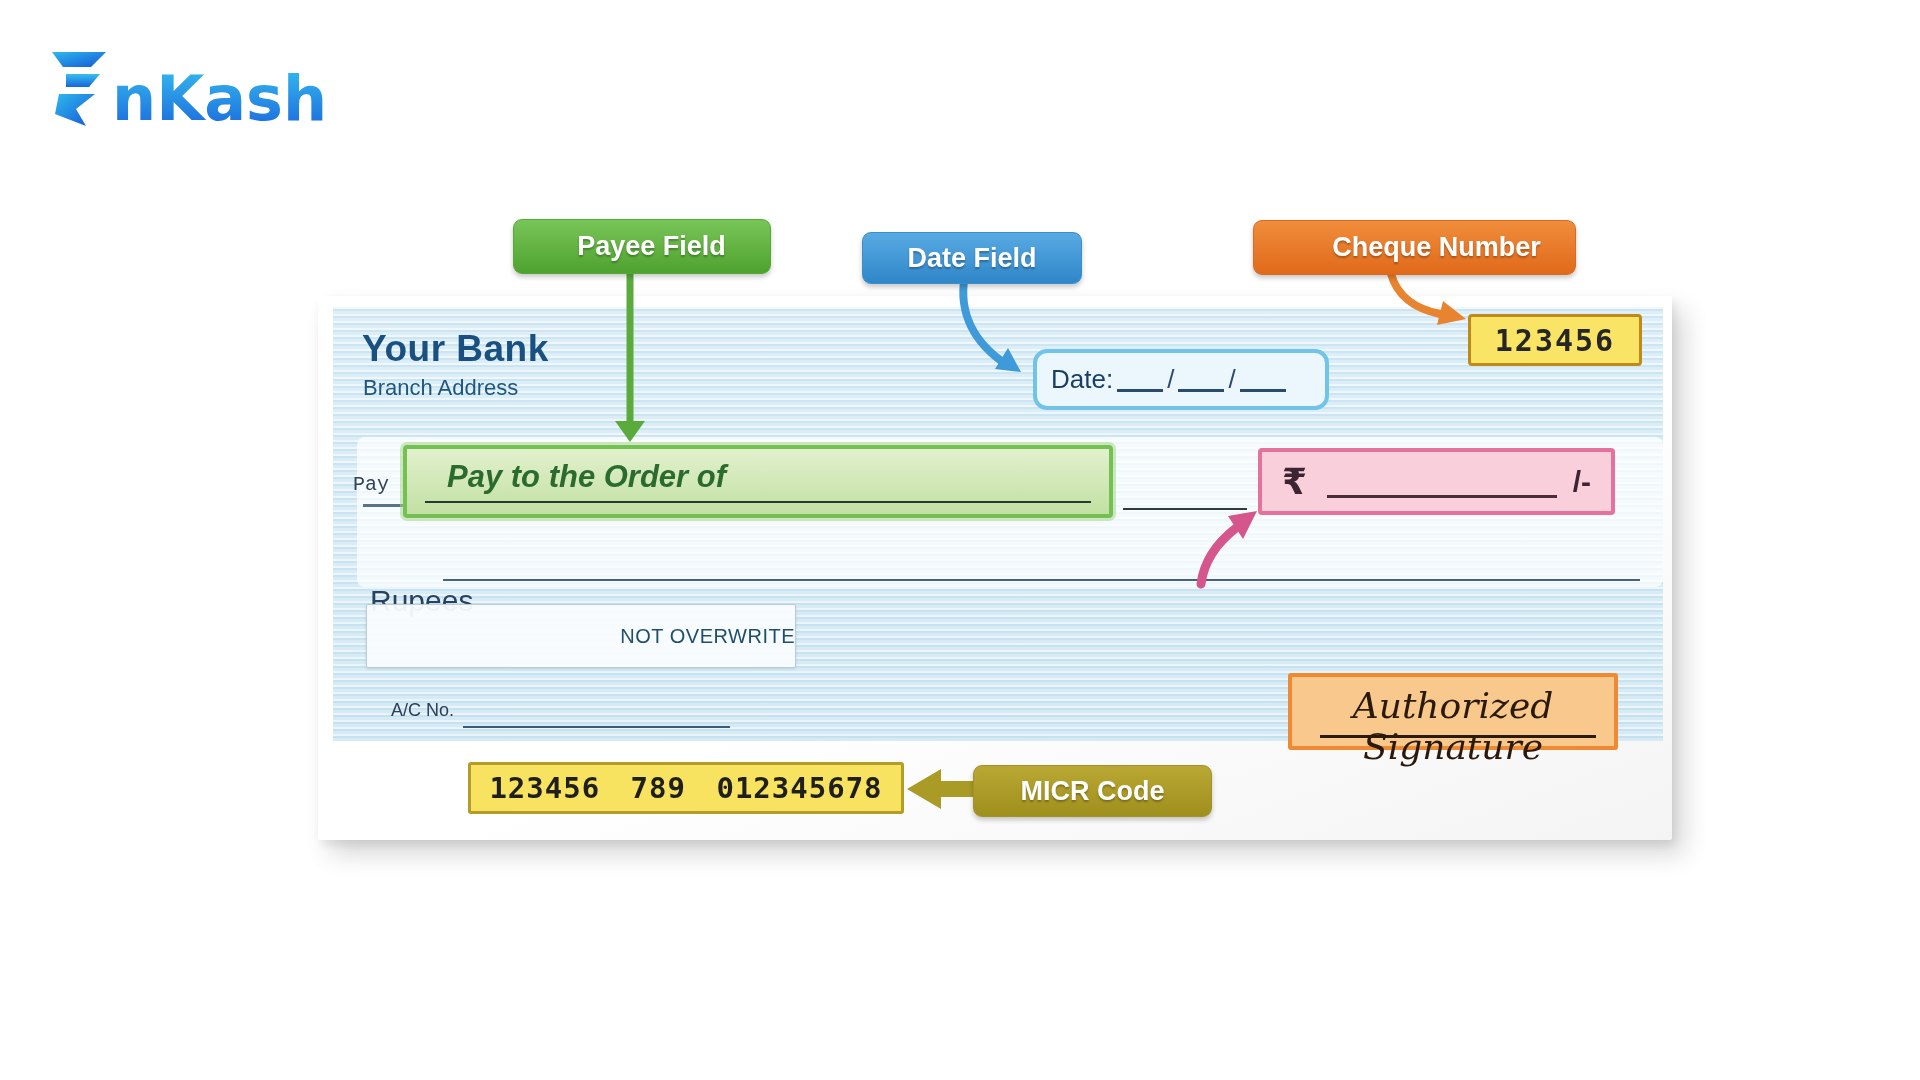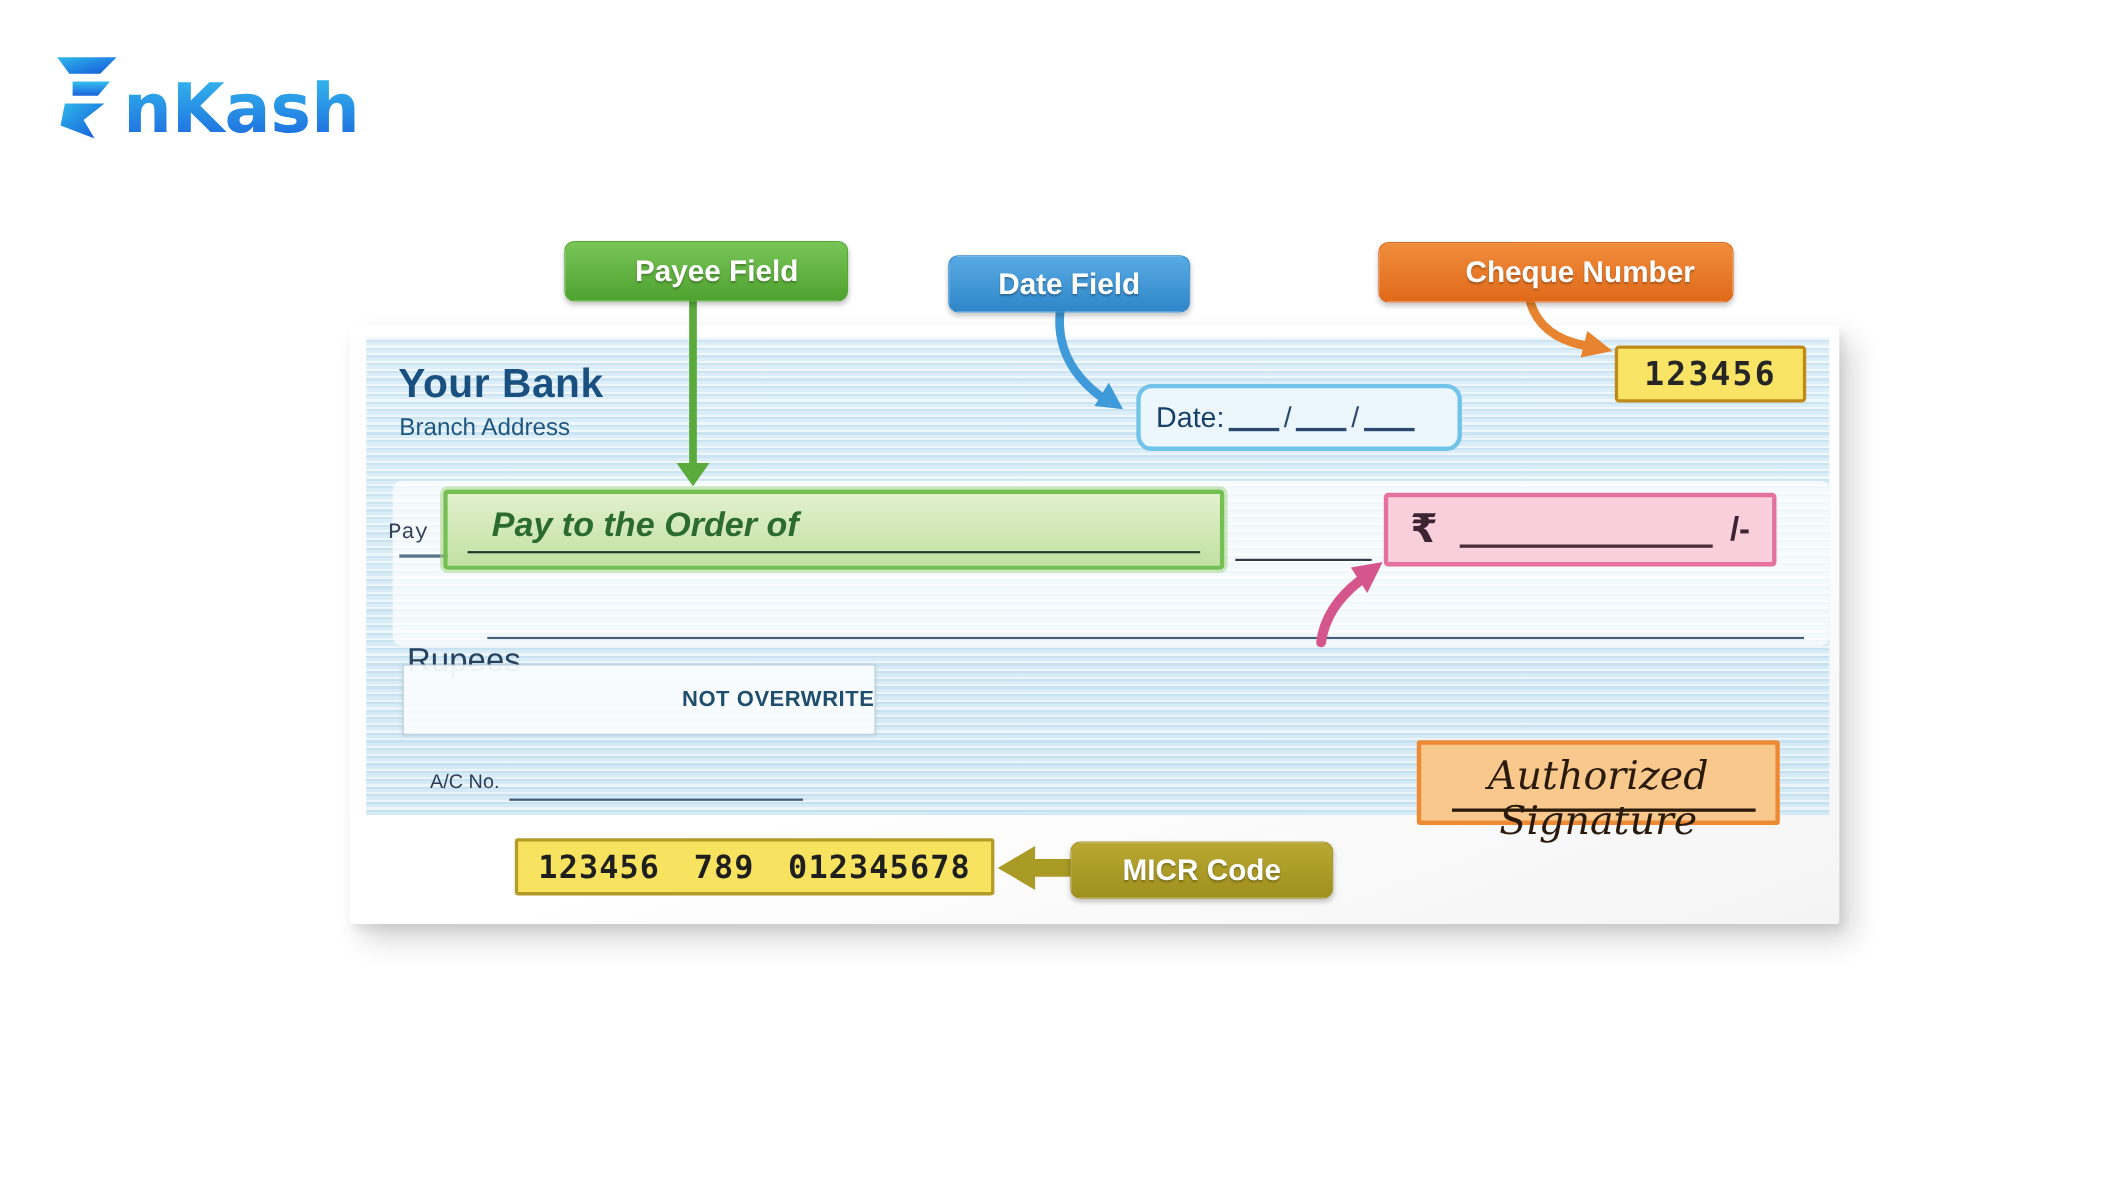--- a/index.html
+++ b/index.html
@@ -61,21 +61,21 @@
   #rupee-symbol{font-family:"DejaVu Sans",sans-serif;font-size:36px;font-weight:bold;}
   #amount-line{flex:1;height:3px;background:#4a2d3a;margin:30px 16px 0 20px;}
   #amount-suffix{font-size:30px;font-weight:bold;}
 
   #rupees-label{position:absolute;left:37px;top:242px;font-size:30px;color:#27425f;margin-top:35px;}
   #rupees-line{position:absolute;left:110px;top:272px;width:1197px;height:2px;background:#44617d;}
 
   #notover-box{position:absolute;left:33px;top:297px;width:430px;height:64px;border-radius:2px;
     background:rgba(249,252,254,.95);border:1px solid #b9cdd9;display:flex;align-items:center;
     justify-content:flex-end;box-sizing:border-box;
-    font-weight:bold;font-size:20px;color:#1e4e6c;letter-spacing:.5px;
+    font-weight:normal;font-size:20px;color:#1e4e6c;letter-spacing:.5px;
     box-shadow:0 1px 3px rgba(120,150,170,.3);}
 
   #ac-label{position:absolute;left:58px;top:393px;font-size:18px;color:#2c3e58;}
   #ac-line{position:absolute;left:130px;top:419px;width:267px;height:2px;background:#3d5b79;}
 
   #auth-box{position:absolute;left:955px;top:366px;width:330px;height:77px;border-radius:3px;
     background:#f9c88c;border:4px solid #ee8a33;box-sizing:border-box;}
   #auth-text{position:absolute;left:0;right:0;top:8px;text-align:center;
     font-family:"DejaVu Serif",serif;font-style:italic;font-size:36px;color:#2a1a0c;}
   #auth-line{position:absolute;left:28px;top:58px;width:276px;height:3px;background:#2a1a0c;}

